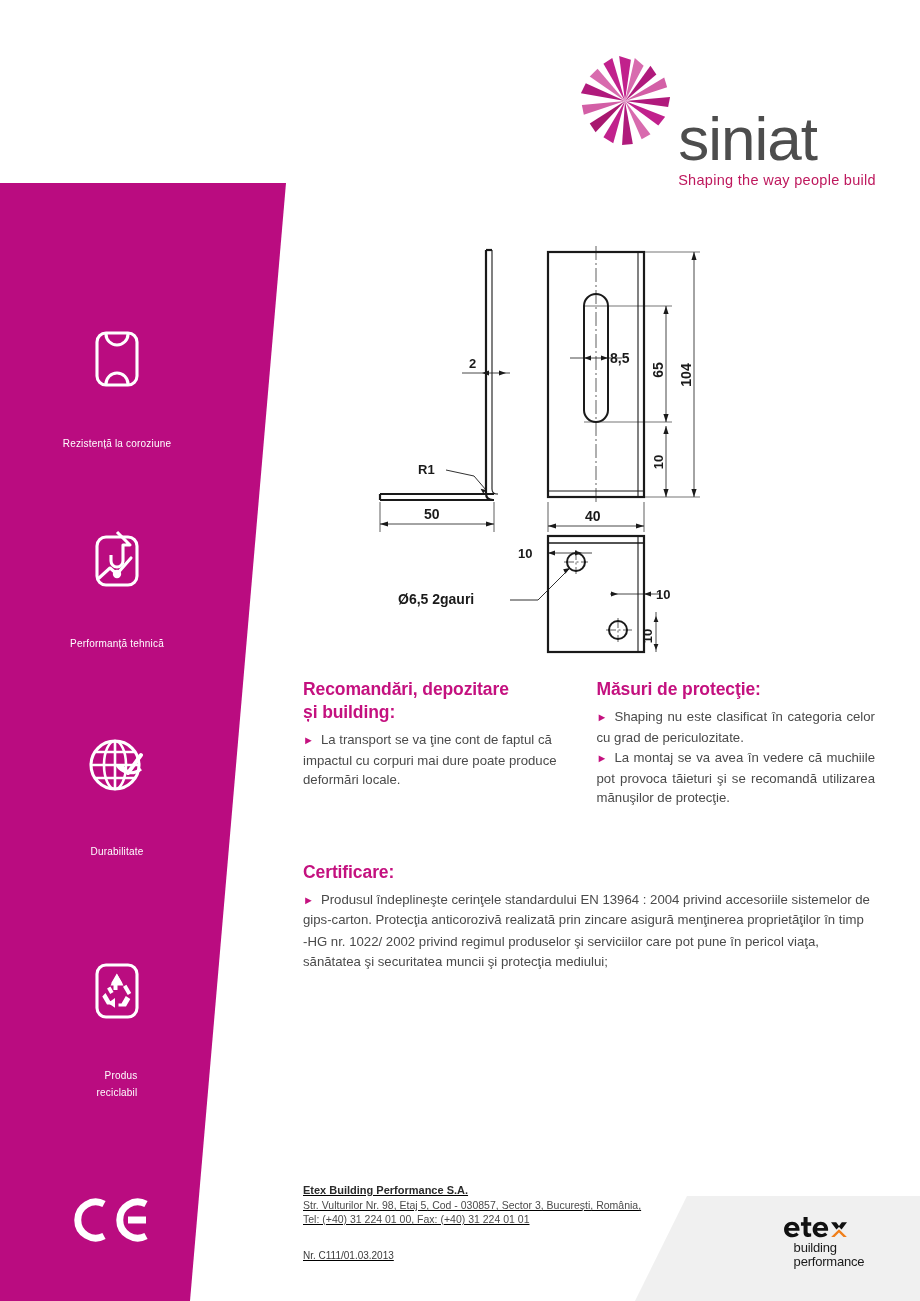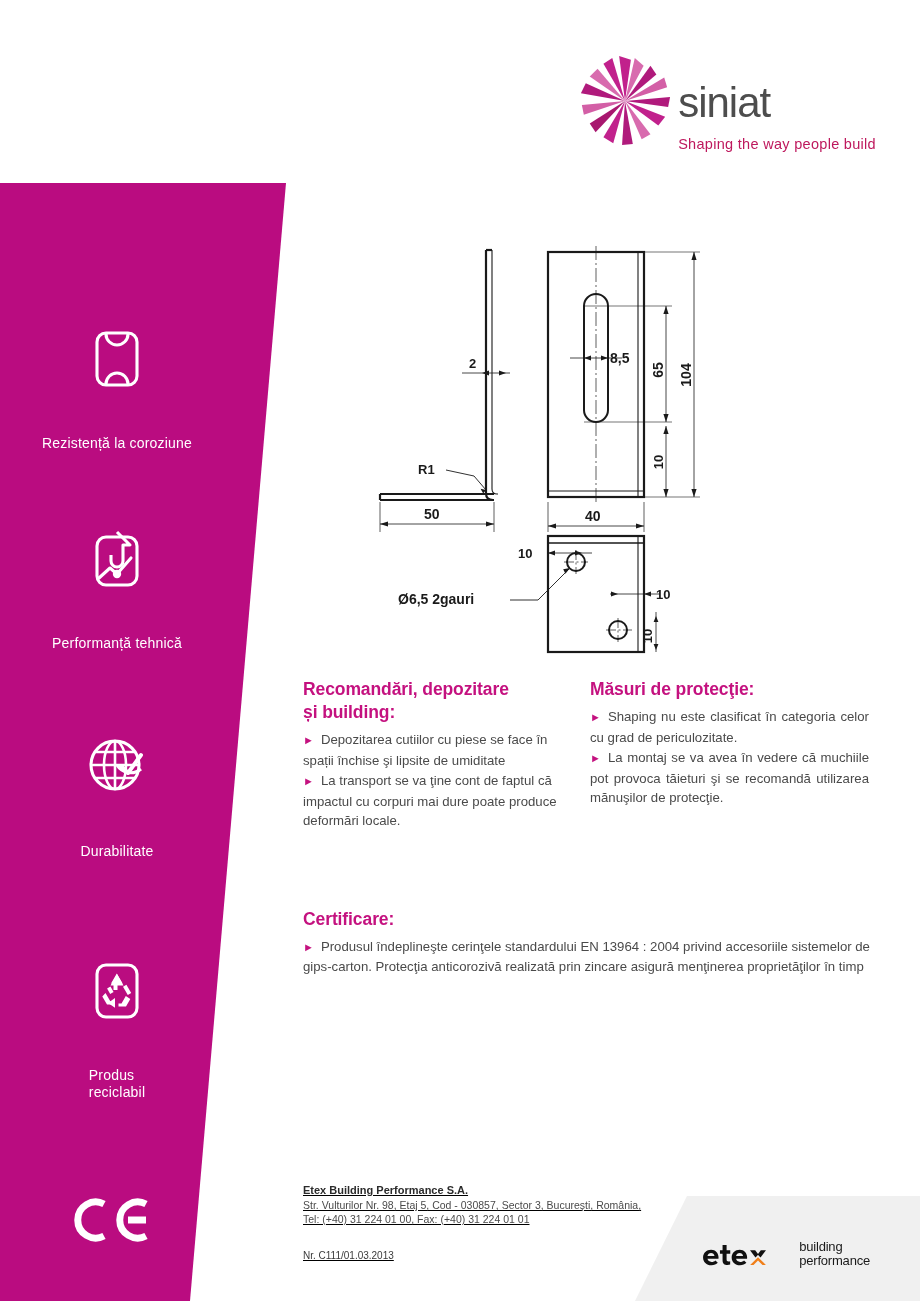--- a/index.html
+++ b/index.html
@@ -33,88 +33,89 @@
   .feature .ico-wrap svg{ display:block; width:62px; height:62px; }
   .feature .ico-reflect{
     width:62px; height:34px; overflow:hidden; margin-top:1px;
     position:relative;
   }
   .feature .ico-reflect::after{
     content:""; position:absolute; inset:0;
     background:linear-gradient(to bottom, rgba(186,12,128,.25) 0%, rgba(186,12,128,.85) 60%, rgba(186,12,128,1) 100%);
   }
   .feature .flabel{
-    margin-top:10px; color:#ffffff; font-size:14px; line-height:17px;
-    text-align:left; letter-spacing:.2px; font-weight:400;
+    margin-top:10px; color:#ffffff; font-size:10px; line-height:17px;
+    text-align:right; letter-spacing:.2px; font-weight:400;
   }
 
   .ce-mark{
     position:absolute; left:74px; top:1196px; z-index:3;
     color:#ffffff;
   }
 
   
   .logo{
     position:absolute; right:44px; top:52px; z-index:4;
     display:flex; align-items:flex-start;
   }
   .logo-mark{ width:98px; height:98px; margin-right:4px; }
   .logo-text-wrap{ padding-top:22px; }
   .logo-word{
-    font-size:42px; line-height:58px; color:#4d4d4d; letter-spacing:-1px;
+    font-size:62px; line-height:58px; color:#4d4d4d; letter-spacing:-1px;
     font-weight:400;
+    margin-top:36px;
   }
   .logo-tag{
     font-size:14.5px; color:#be185d; letter-spacing:.3px;
     text-align:right; margin-top:4px;
   }
 
   
   .drawing{
     position:absolute; left:370px; top:240px; width:340px; height:430px; z-index:2;
   }
 
   
   .content{
     position:absolute; left:303px; top:678px; width:572px; z-index:2;
   }
-  .two-col{ display:flex; gap:12px; }
+  .two-col{ display:flex; gap:19px; }
   .col-a{ width:275px; }
   .col-b{ width:279px; }
 
   h2.sec{
     color:#C4117F; font-size:17.5px; line-height:23px; font-weight:bold;
     margin-bottom:6px; letter-spacing:-.1px;
   }
   .para{
     color:#4a4a4a; font-size:13.2px; line-height:19.5px; margin-bottom:1px;
   }
   .para.just{ text-align:justify; }
   .bullet{ color:#C4117F; font-size:11px; margin-right:7px; }
 
-  .cert{ margin-top:76px; }
+  .cert{ margin-top:52px; }
   .cert .para{ font-size:13.2px; line-height:20.5px; }
 
   
   .footer{
     position:absolute; left:303px; top:1183px; z-index:3;text-decoration:underline;
   }
   .f-company{ font-size:11px; font-weight:bold; color:#2b2b2b; line-height:15px; }
   .f-line{ font-size:10.5px; color:#4a4a4a; line-height:14px; }
   .f-nr{ font-size:10px; color:#3a3a3a; margin-top:24px; }
 
   .etex-bg{
     position:absolute; right:0; bottom:0; width:285px; height:105px; z-index:1;
     background:#f0f0f0;
     clip-path: polygon(52px 0, 285px 0, 285px 105px, 0 105px);
     border-top-left-radius:46px;
   }
   .etex-logo{
     position:absolute; right:50px; bottom:32px; z-index:3;
-    display:flex; align-items:center;
+    display:flex; align-items:center;flex-direction:column;
   }
   .etex-word{ position:relative; width:92px; height:30px; }
   .etex-sub{
     margin-left:10px; font-size:13px; line-height:14px; color:#1a1a1a;
     letter-spacing:-.2px;
   }
 </style>
 </head>
 <body>
 
@@ -342,23 +343,20 @@
 <div class="content">
 
   <div class="two-col">
 
     <div class="col-a">
       <h2 class="sec">
         <span>Recomandări, depozitare</span><br>
         <span>și building:</span>
       </h2>
       <div class="para">
-        <span class="bullet">►</span><span>Depozitarea cutiilor cu piese se face în spații închise şi lipsite de umiditate</span>
-      </div>
-      <div class="para">
         <span class="bullet">►</span><span>La transport se va ţine cont de faptul că impactul cu corpuri mai dure poate produce deformări locale.</span>
       </div>
     </div>
 
     <div class="col-b">
       <h2 class="sec">Măsuri de protecţie:</h2>
       <div class="para just">
         <span class="bullet">►</span><span>Shaping nu este clasificat în categoria celor cu grad de periculozitate.</span>
       </div>
       <div class="para just">
@@ -366,20 +364,21 @@
       </div>
     </div>
 
   </div>
 
   <div class="cert">
     <h2 class="sec">Certificare:</h2>
     <div class="para">
       <span class="bullet">►</span><span>Produsul îndeplineşte cerinţele standardului EN 13964 : 2004 privind accesoriile sistemelor de gips-carton. Protecţia anticorozivă realizată prin zincare asigură menţinerea proprietăţilor în timp</span>
     </div>
+    <div class="para"> -HG nr. 1022/ 2002 privind regimul produselor şi serviciilor care pot pune în pericol viaţa, sănătatea şi securitatea muncii şi protecţia mediului;</div>
   </div>
 
 </div>
 
 <div class="etex-bg"></div>
 
 <div class="footer">
   <div class="f-company">Etex Building Performance S.A.</div>
   <div class="f-line">Str. Vulturilor Nr. 98, Etaj 5, Cod - 030857, Sector 3, Bucureşti, România,</div>
   <div class="f-line">Tel:  (+40) 31 224 01 00, Fax:  (+40) 31 224 01 01</div>

